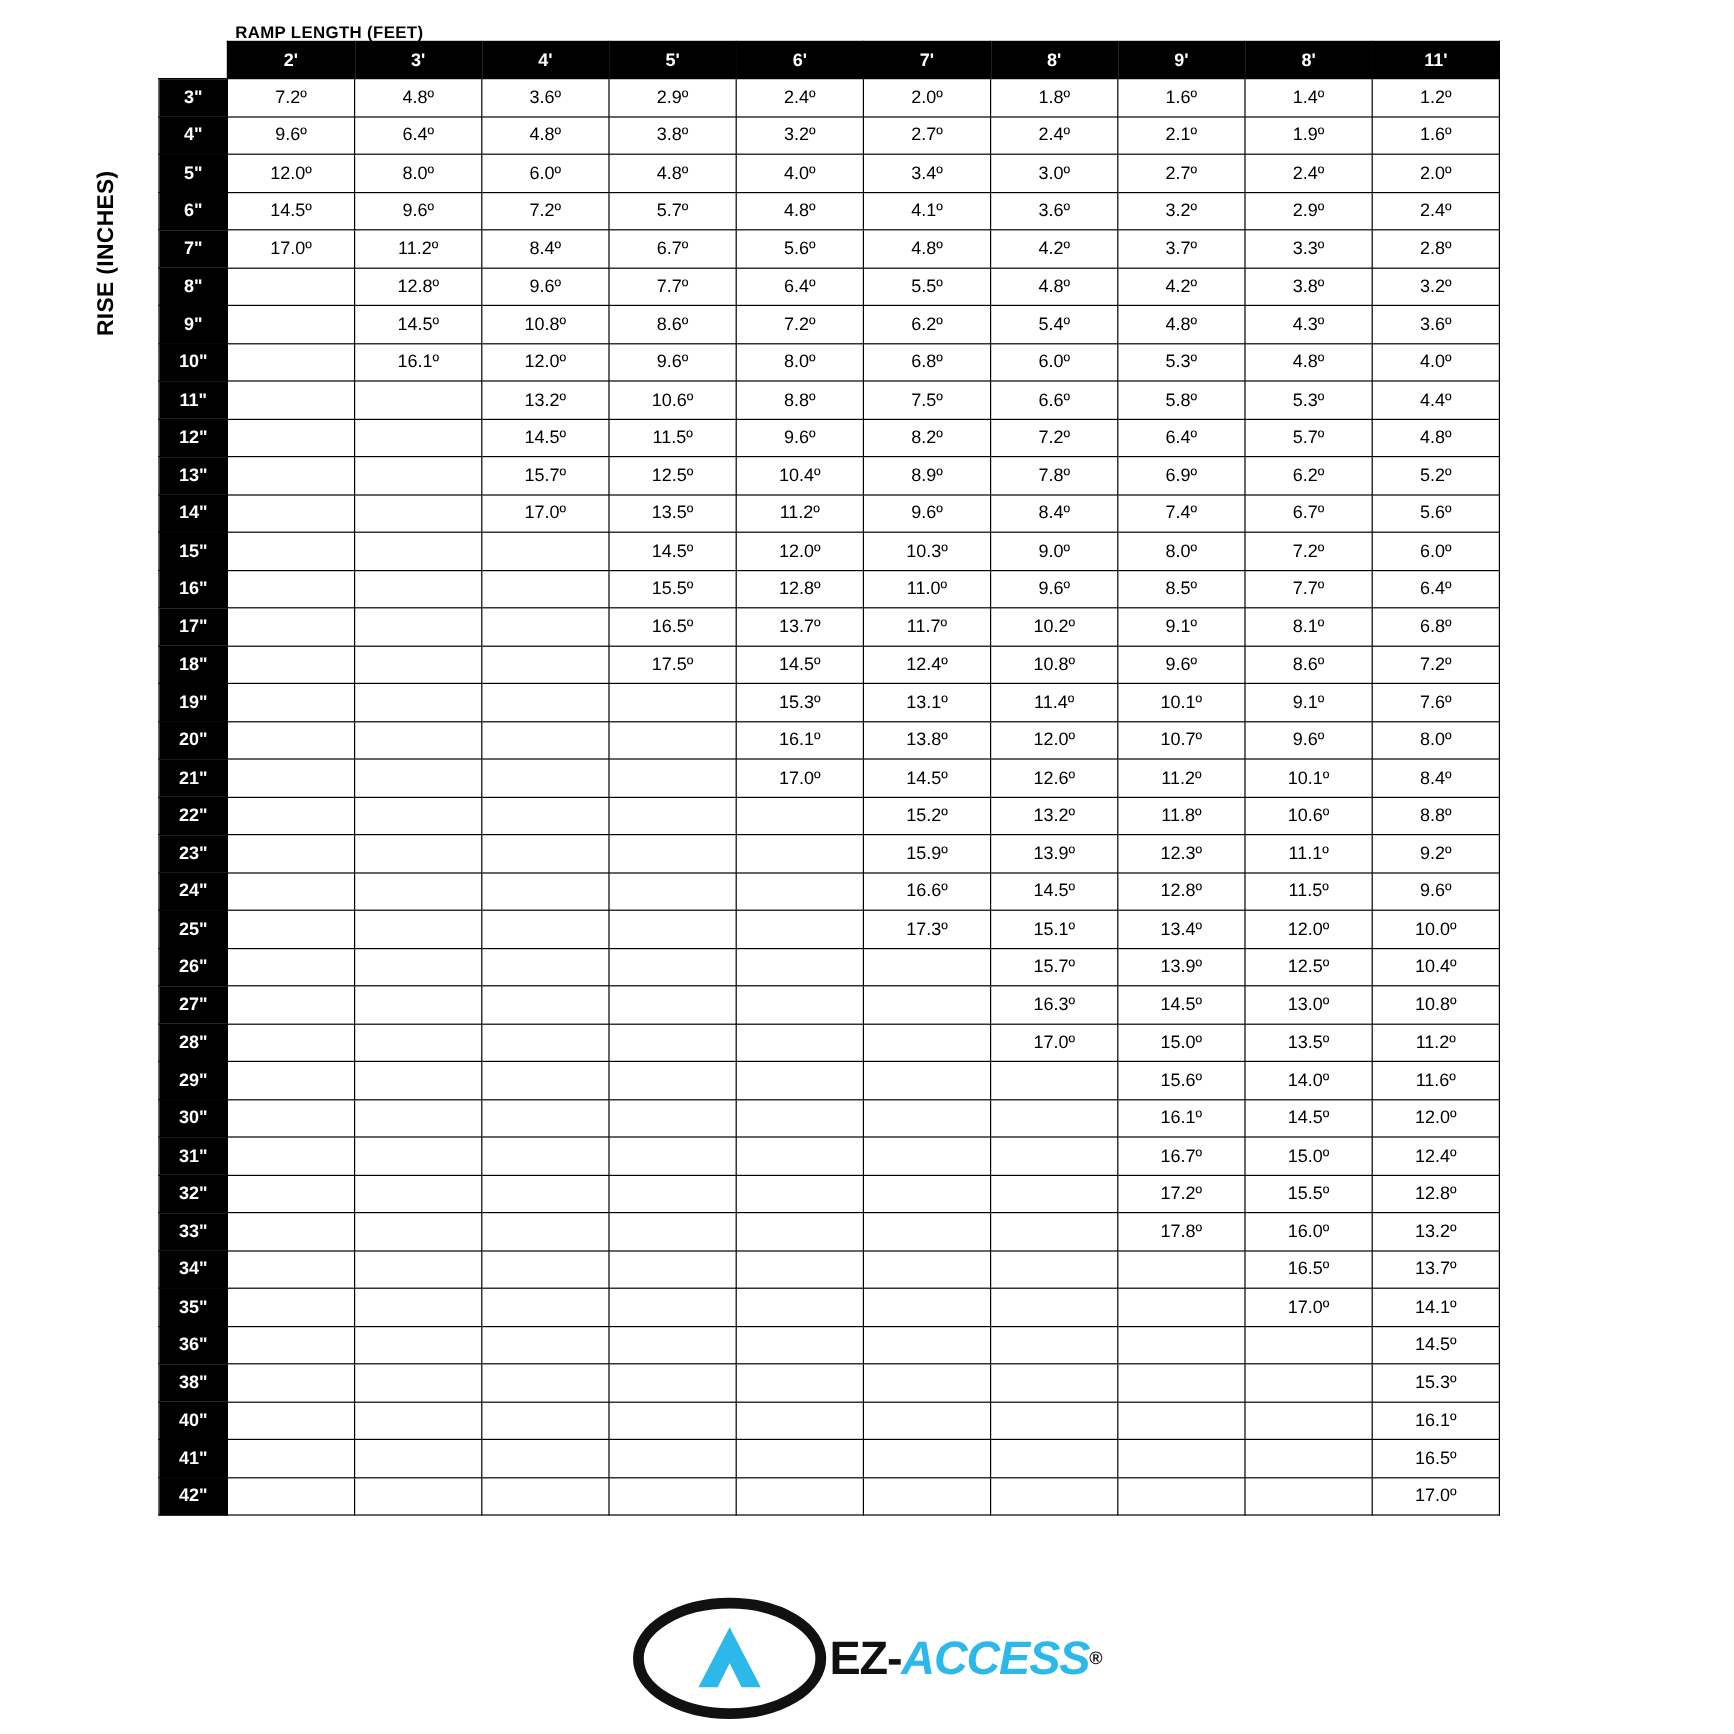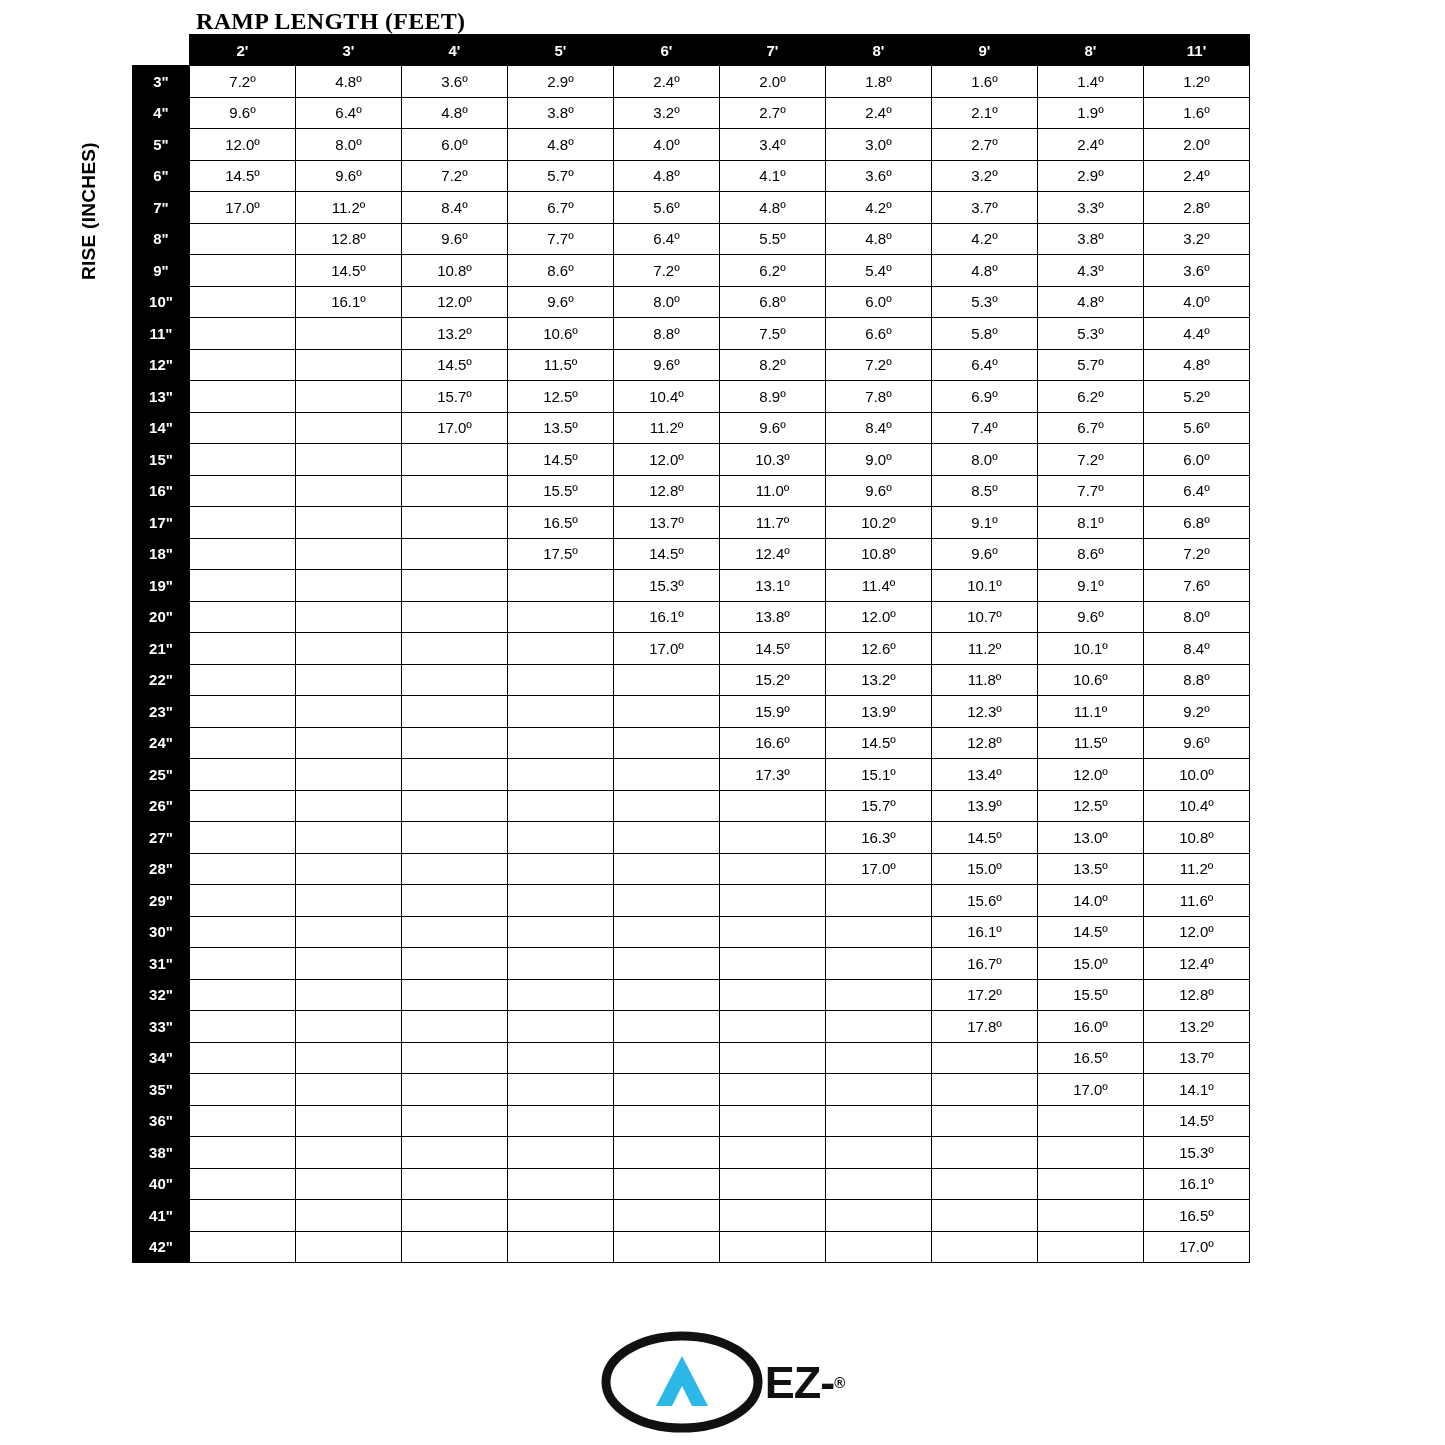--- a/index.html
+++ b/index.html
@@ -17,25 +17,24 @@
   }
   .page {
     position: relative;
     width: 1445px;
     height: 1445px;
     box-sizing: border-box;
   }
   .top-label {
     position: absolute;
     left: 196px;
-    top: 8px;
-    font-size: 24px;
+    top: 19px;
+    font-size: 14px;
     font-weight: bold;
     letter-spacing: 0.3px;
-    font-family: Liberation Serif, serif;
   }
   .side-label {
     position: absolute;
     left: 78px;
     top: 60px;
     width: 30px;
     height: 220px;
     font-size: 19px;
     font-weight: bold;
     letter-spacing: 0.3px;
@@ -91,21 +90,21 @@
     display: flex;
     justify-content: center;
     align-items: center;
   }
   .logo-inner {
     display: flex;
     align-items: center;
     gap: 0px;
   }
   .logo-text {
-    font-size: 45px;
+    font-size: 39px;
     font-weight: bold;
     letter-spacing: -1px;
     font-family: "Liberation Sans", sans-serif;
   }
   .logo-ez { color: #111111; }
   .logo-dash { color: #111111; }
   .logo-access { color: #2cb8e8; font-style: italic; }
   .logo-reg {
     font-size: 15px;
     color: #111111;
@@ -638,17 +637,18 @@
   </div>
 
   <div class="logo-block">
     <div class="logo-inner">
       <svg width="165" height="105" viewBox="0 0 165 105">
         <ellipse cx="82" cy="52" rx="76" ry="46" fill="none" stroke="#111111" stroke-width="9"></ellipse>
         <path d="M56 76 L82 26 L108 76 L92 76 L82 56 L72 76 Z" fill="#2cb8e8"></path>
       </svg>
       <span class="logo-text logo-ez">EZ</span>
       <span class="logo-text logo-dash">-</span>
+      <span class="logo-text logo-access">ACCESS</span>
       <span class="logo-reg">®</span>
     </div>
   </div>
 
 </div>
 
 </body></html>

